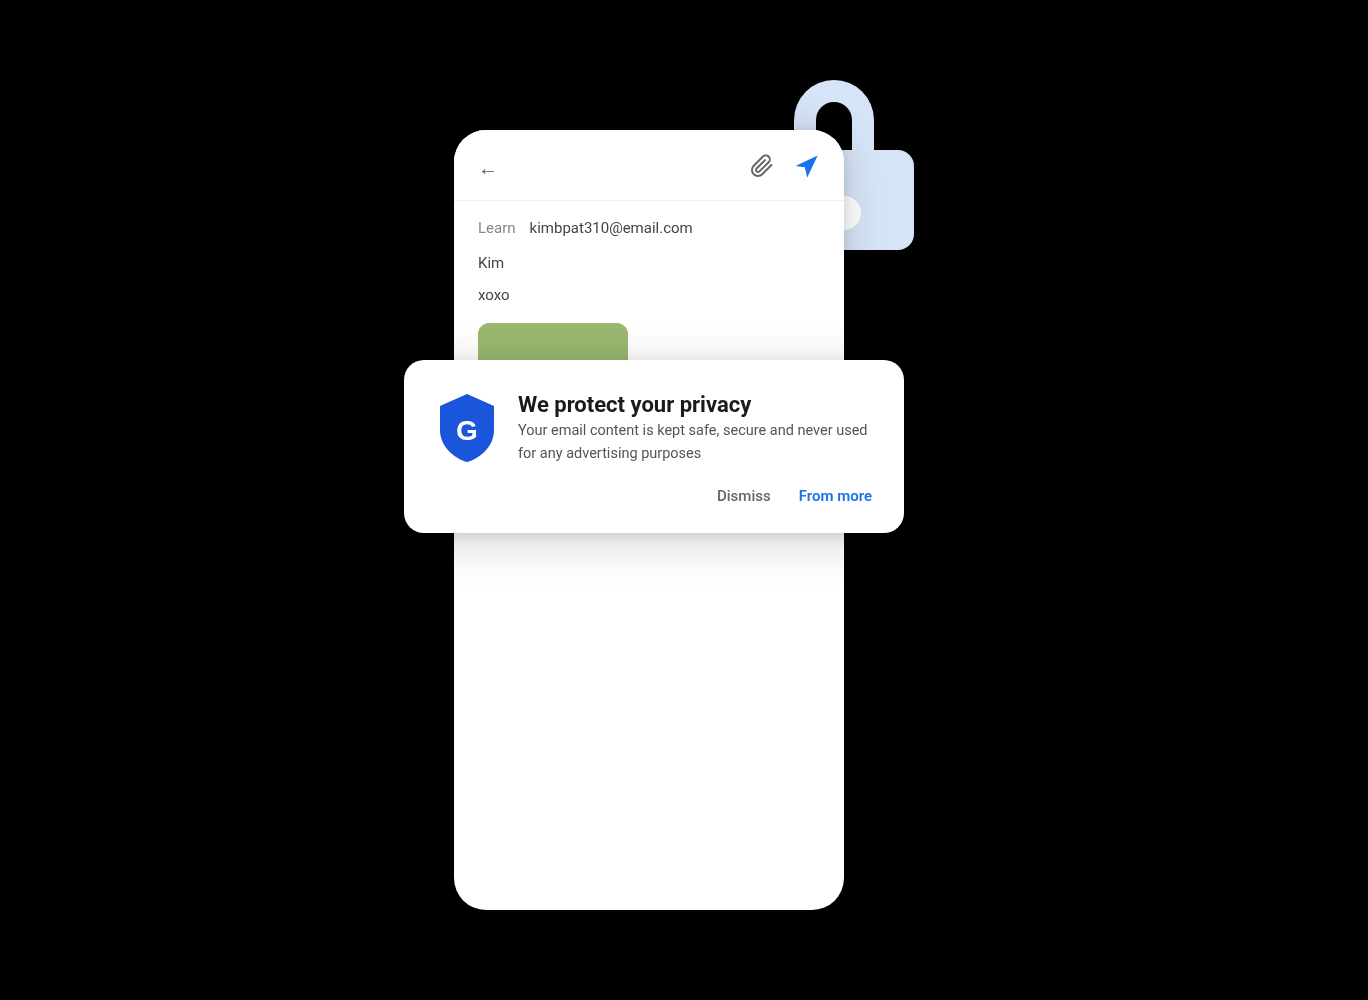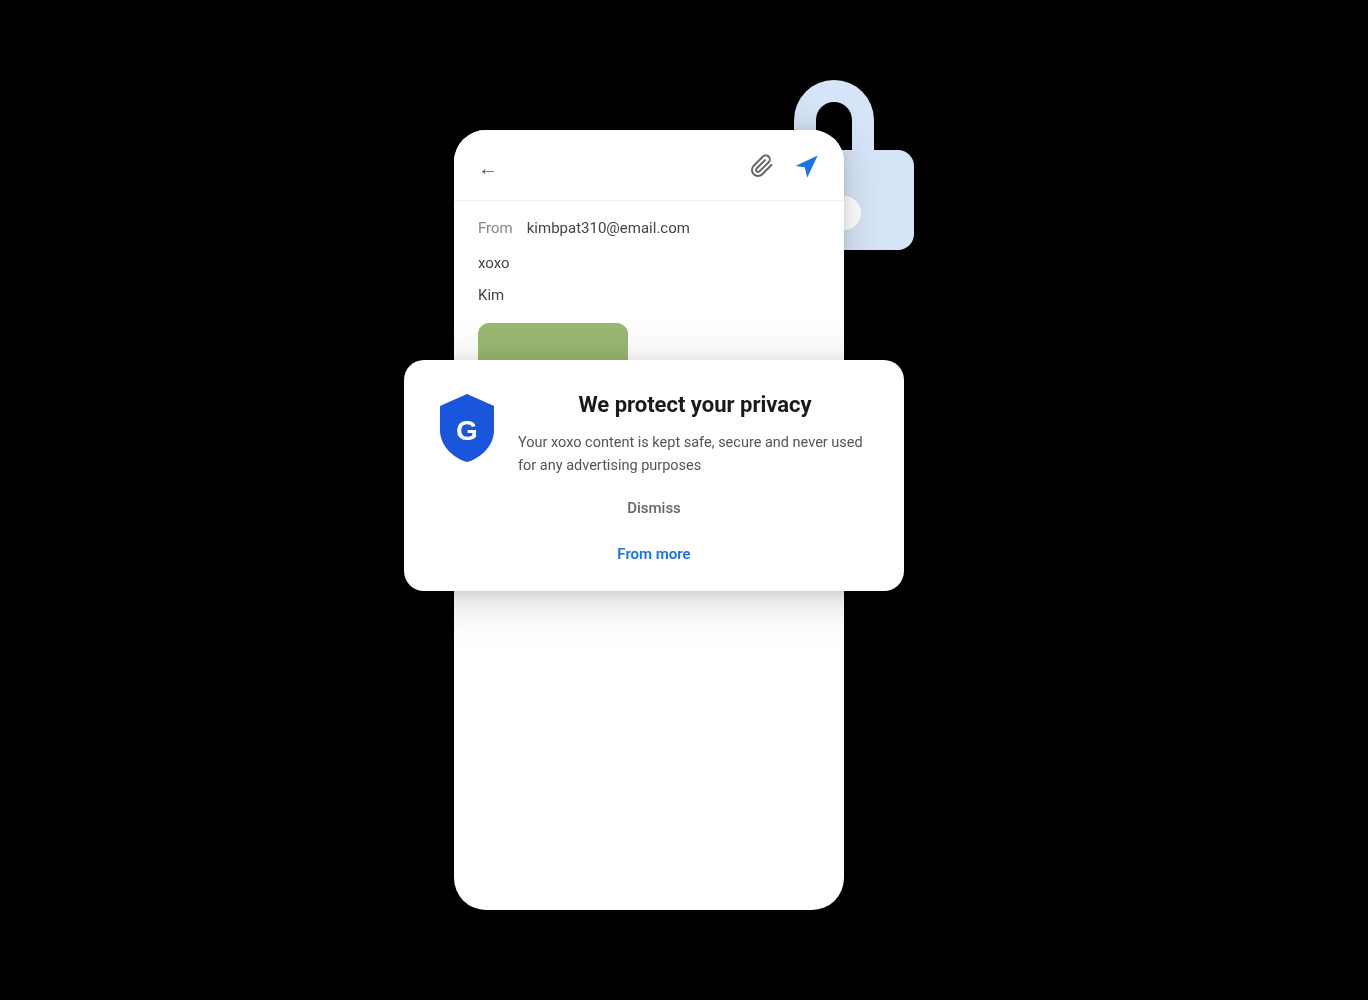--- a/index.html
+++ b/index.html
@@ -208,38 +208,36 @@
       width: 62px;
       height: 72px;
       flex-shrink: 0;
       position: relative;
     }
 
     .privacy-title {
       font-size: 22px;
       font-weight: 700;
       color: #1a1a1a;
-      margin-bottom: 14px;
+      margin-bottom: 2px;
       line-height: 1.2;
-      text-align: center;
     }
 
     .privacy-description {
       font-size: 14.5px;
       color: #555;
       line-height: 1.55;
     }
 
     .privacy-actions {
       display: flex;
       align-items: center;
       justify-content: flex-end;
       gap: 28px;
       margin-top: 22px;
-      flex-direction: column;
     }
 
     .dismiss-btn {
       font-size: 15px;
       color: #666;
       background: none;
       border: none;
       cursor: pointer;
       font-family: inherit;
       font-weight: 500;
@@ -281,27 +279,27 @@
 
         <span>
           <svg class="send-icon" viewBox="0 0 24 24" fill="none">
             <polygon points="3,12 22,3 13,22 11,13" fill="#1a73e8"></polygon>
           </svg>
         </span>
       </div>
     </div>
 
     <div class="from-row">
-      <span class="from-label">From</span>
+      <span class="from-label">Learn</span>
       <span class="from-email">kimbpat310@email.com</span>
     </div>
 
     <div class="email-body">
+      <p class="email-text">Kim</p>
       <p class="email-text">xoxo</p>
-      <p class="email-text">Kim</p>
 
       <div class="email-image-container">
         <div class="child-figure">
           
           <svg width="150" height="170" viewBox="0 0 150 170" xmlns="http://www.w3.org/2000/svg">
 
             <rect width="150" height="170" fill="#9ab870"></rect>
 
             <rect y="110" width="150" height="60" fill="#7a9850"></rect>
 
@@ -349,21 +347,21 @@
       <div class="google-shield">
         <svg width="62" height="72" viewBox="0 0 62 72" xmlns="http://www.w3.org/2000/svg">
 
           <path d="M31 2 L58 14 L58 38 C58 54 45 66 31 70 C17 66 4 54 4 38 L4 14 Z" fill="#1a56db"></path>
 
           <text x="31" y="48" text-anchor="middle" font-size="28" font-weight="700" font-family="Arial, sans-serif" fill="white">G</text>
         </svg>
       </div>
       <div>
         <div class="privacy-title">We protect your privacy</div>
-        <div class="privacy-description">Your xoxo content is kept safe, secure and never used for any advertising purposes</div>
+        <div class="privacy-description">Your email content is kept safe, secure and never used for any advertising purposes</div>
       </div>
     </div>
 
     <div class="privacy-actions">
       <button class="dismiss-btn">Dismiss</button>
       <button class="learn-more-btn">From more</button>
     </div>
   </div>
 
 </div>

